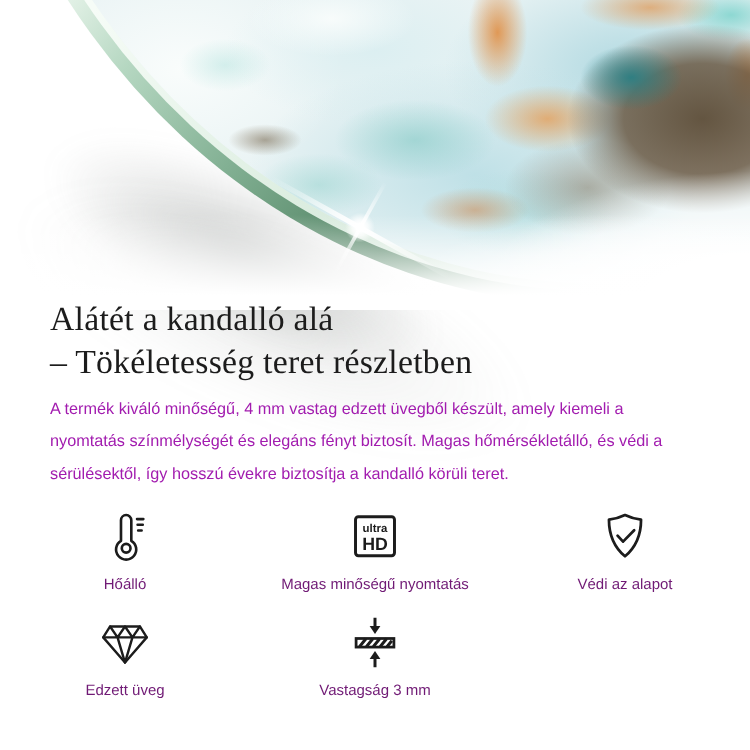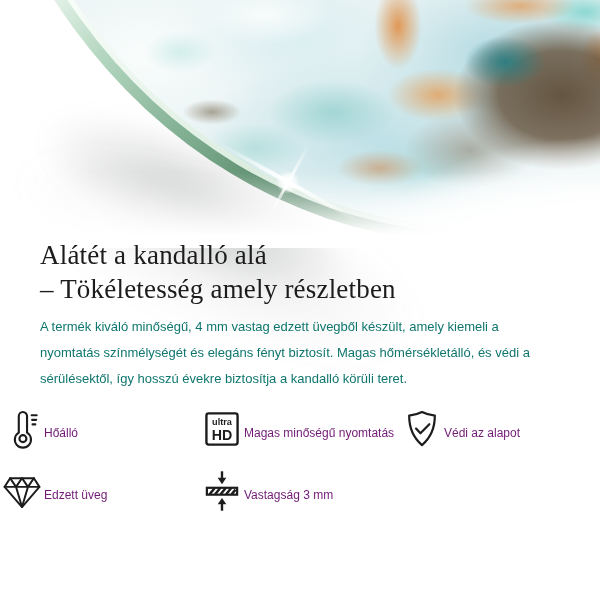--- a/index.html
+++ b/index.html
@@ -56,25 +56,25 @@
   .ray-short{left:-42px;top:-1.5px;width:84px;height:3px;border-radius:2px;
     background:linear-gradient(90deg,rgba(255,255,255,0),#fff 50%,rgba(255,255,255,0));
     transform:rotate(119deg);}
   .ray-core{left:-12px;top:-12px;width:24px;height:24px;
     background:radial-gradient(circle,#fff 18%,rgba(255,255,255,.75) 38%,rgba(255,255,255,0) 70%);}
 
   
   .content{position:relative;padding:0 40px;}
   h1{margin:6px 0 0;font-family:"Liberation Serif","DejaVu Serif",serif;font-weight:400;
      font-size:27px;line-height:34px;color:#1c1c1c;letter-spacing:.2px;}
-  .desc{margin:8px 0 0;max-width:535px;font-size:13px;line-height:26px;color:#0f766e;}
+  .desc{margin:8px 0 0;max-width:535px;font-size:13px;line-height:26px;color:#a21caf;}
 
   
   .features{display:grid;grid-template-columns:1fr 1fr 1fr;row-gap:16px;margin:14px -40px 0;}
-  .feature{display:flex;flex-direction:row;align-items:center;}
+  .feature{display:flex;flex-direction:column;align-items:center;}
   .f-icon{height:46px;display:flex;align-items:center;justify-content:center;}
   .f-label{margin-top:8px;font-size:12px;line-height:15px;color:#701a75;text-align:center;}
   svg{display:block;}
 </style>
 </head>
 <body>
 
 <div class="page">
 
   <section class="hero">
@@ -87,21 +87,21 @@
     <div class="sparkle">
       <div class="ray-long"></div>
       <div class="ray-short"></div>
       <div class="ray-core"></div>
     </div>
   </section>
 
   <section class="content">
     <h1>
       <span>Alátét a kandalló alá</span><br>
-      <span>– Tökéletesség amely részletben</span>
+      <span>– Tökéletesség teret részletben</span>
     </h1>
     <p class="desc">A termék kiváló minőségű, 4 mm vastag edzett üvegből készült, amely kiemeli a nyomtatás színmélységét és elegáns fényt biztosít. Magas hőmérsékletálló, és védi a sérülésektől, így hosszú évekre biztosítja a kandalló körüli teret.</p>
 
     <div class="features">
 
       <div class="feature">
         <div class="f-icon">
           <svg width="44" height="44" viewBox="0 0 48 48" fill="none" stroke="#1c1c1c" stroke-width="2.3" stroke-linecap="round" stroke-linejoin="round">
             <path d="M20.5 28V10a4.5 4.5 0 0 1 9 0v18a8.8 8.8 0 1 1-9 0z"></path>
             <circle cx="25" cy="34.5" r="3.8"></circle>

